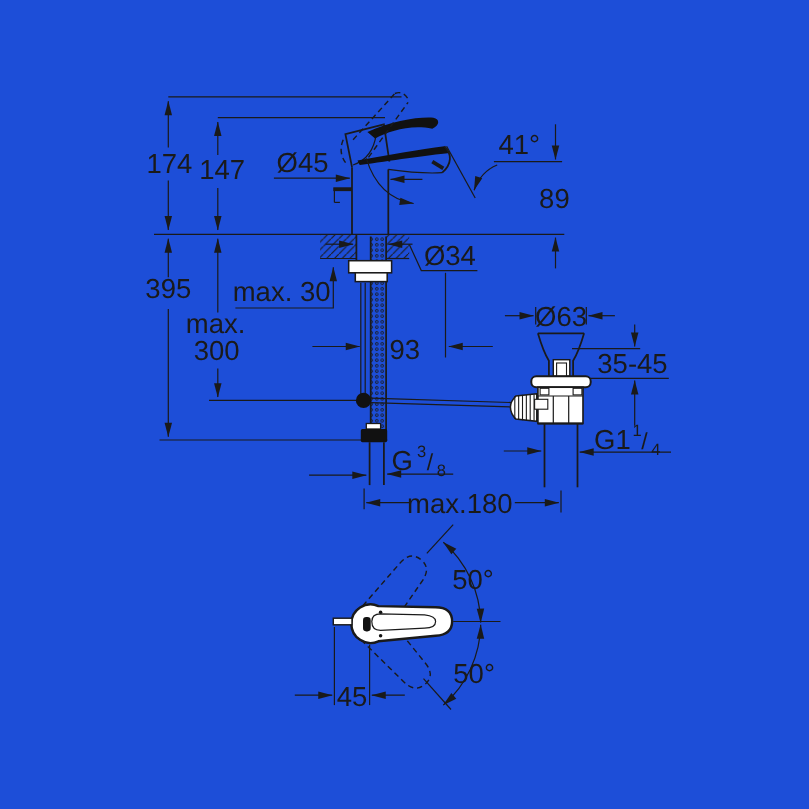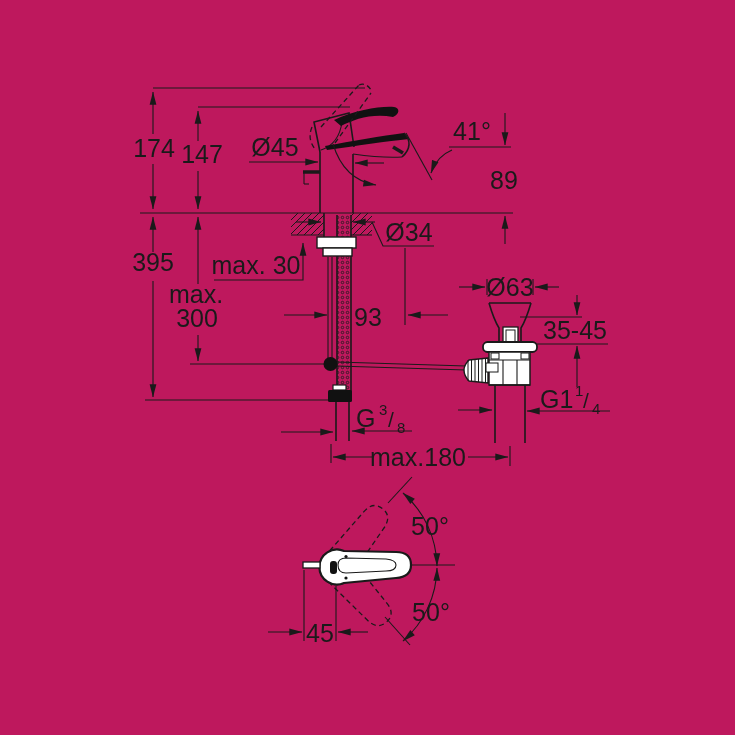--- a/index.html
+++ b/index.html
@@ -1,16 +1,16 @@
 <!DOCTYPE html>
 <html><head>
 <meta charset="utf-8">
 <style>
   html,body{margin:0;padding:0;background:#ffffff;}
-  .stage{width:735px;height:735px;position:relative;background:#be185d;overflow:hidden;
+  .stage{width:735px;height:735px;position:relative;background:#1d4ed8;overflow:hidden;
          font-family:"Liberation Sans", sans-serif;}
   svg{display:block;}
   .dim-text{font-family:"Liberation Sans", sans-serif;font-size:25px;fill:#1a1a1a;}
   .dim-text-sm{font-family:"Liberation Sans", sans-serif;font-size:15px;fill:#1a1a1a;}
   .dim-text-slash{font-family:"Liberation Sans", sans-serif;font-size:21px;fill:#1a1a1a;}
   .ln{stroke:#1a1a1a;stroke-width:1.1;fill:none;}
   .ln-med{stroke:#1a1a1a;stroke-width:1.6;fill:none;}
   .ln-thick{stroke:#1a1a1a;stroke-width:3.5;fill:none;}
   .fill-dark{fill:#111111;stroke:none;}
   .dashed{stroke:#1a1a1a;stroke-width:1.3;fill:none;stroke-dasharray:5 3.5;}

